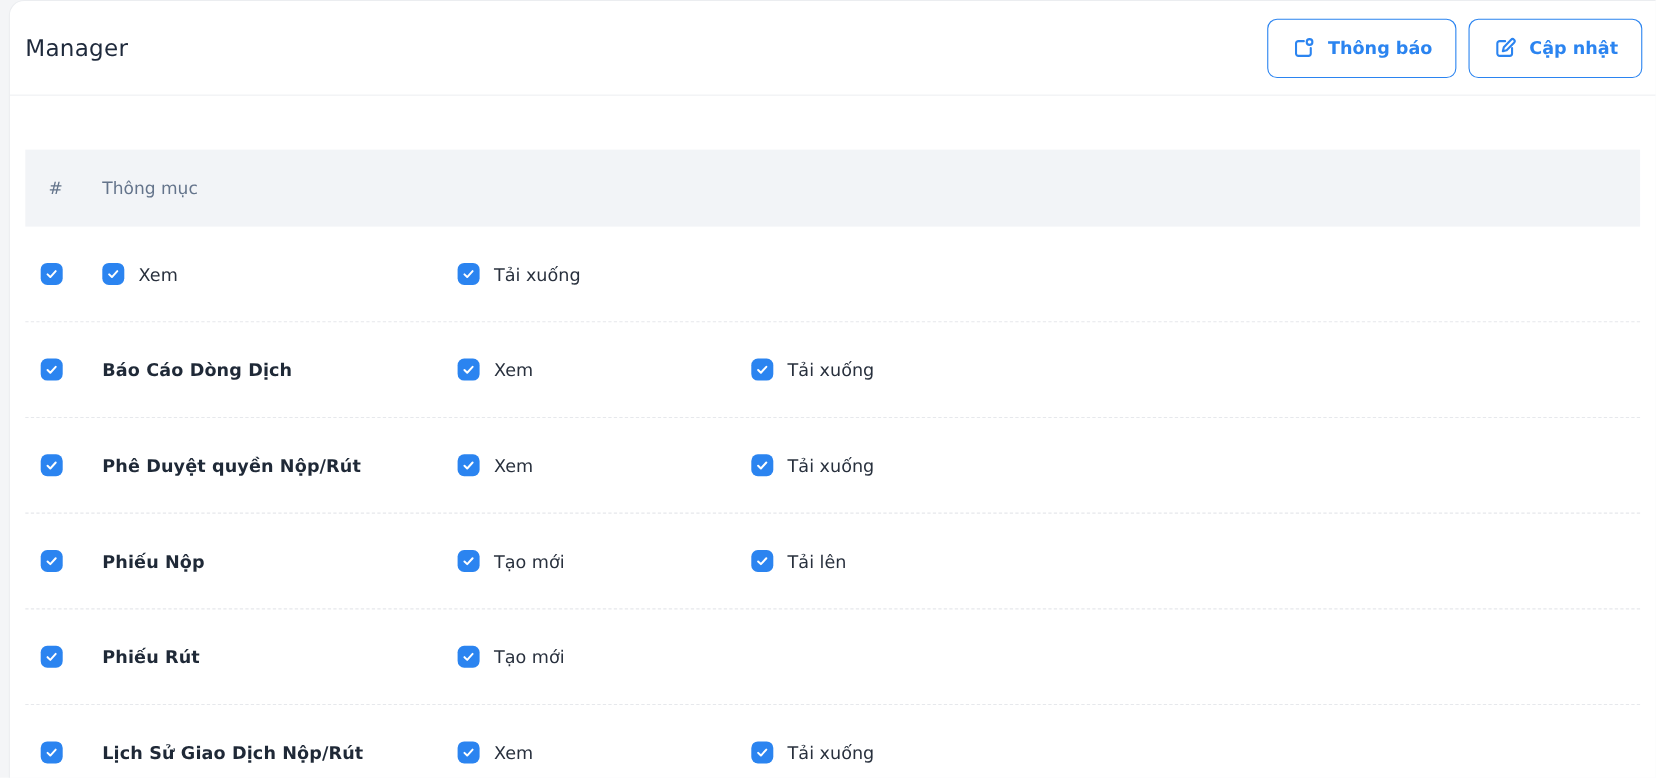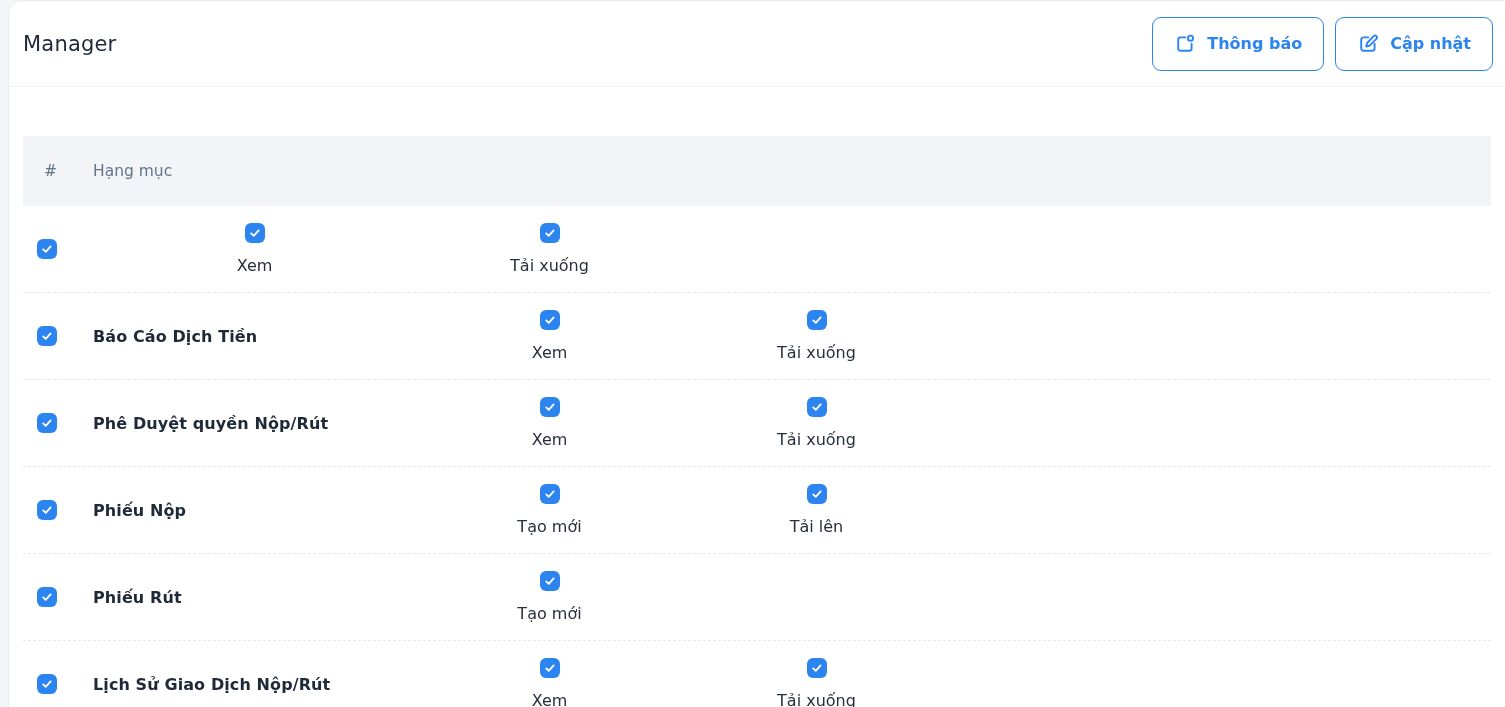--- a/index.html
+++ b/index.html
@@ -73,21 +73,21 @@
     background:var(--accent);
     display:inline-flex;align-items:center;justify-content:center;
     flex:0 0 auto;
     cursor:pointer;
   }
   .checkbox svg{display:block;}
   .row-label{
     font-size:16px;font-weight:700;color:#1f2937;letter-spacing:.1px;
   }
   .perm{
-    display:flex;align-items:center;gap:13px;flex-direction:column;
+    display:flex;align-items:center;gap:13px;
   }
   .perm-label{
     font-size:16px;color:var(--perm-text);
   }
 </style>
 </head>
 <body>
 
 <div class="card">
 
@@ -113,60 +113,60 @@
           </svg>
         </span>
         <span>Cập nhật</span>
       </button>
     </div>
   </div>
 
   <div class="table">
     <div class="grid-row table-head">
       <div class="th-num">#</div>
-      <div>Hạng mục</div>
-    </div>
-    <div>
-  <div class="grid-row row">
-    <div>
-      <span class="checkbox" role="checkbox" aria-checked="true">
-        <svg viewBox="0 0 20 20" width="14" height="14">
-          <polyline points="4.6,10.6 8.2,14.1 15.2,6.4" fill="none" stroke="#ffffff" stroke-width="2.6" stroke-linecap="round" stroke-linejoin="round"></polyline>
-        </svg>
-      </span>
-    </div>
-
-  <div class="perm">
-    <span class="checkbox" role="checkbox" aria-checked="true">
-      <svg viewBox="0 0 20 20" width="14" height="14">
-        <polyline points="4.6,10.6 8.2,14.1 15.2,6.4" fill="none" stroke="#ffffff" stroke-width="2.6" stroke-linecap="round" stroke-linejoin="round"></polyline>
-      </svg>
-    </span>
-    <span class="perm-label">Xem</span>
-  </div>
-
-  <div class="perm">
-    <span class="checkbox" role="checkbox" aria-checked="true">
-      <svg viewBox="0 0 20 20" width="14" height="14">
-        <polyline points="4.6,10.6 8.2,14.1 15.2,6.4" fill="none" stroke="#ffffff" stroke-width="2.6" stroke-linecap="round" stroke-linejoin="round"></polyline>
-      </svg>
-    </span>
-    <span class="perm-label">Tải xuống</span>
-  </div>
-</div>
-
-  <div class="grid-row row">
-    <div>
-      <span class="checkbox" role="checkbox" aria-checked="true">
-        <svg viewBox="0 0 20 20" width="14" height="14">
-          <polyline points="4.6,10.6 8.2,14.1 15.2,6.4" fill="none" stroke="#ffffff" stroke-width="2.6" stroke-linecap="round" stroke-linejoin="round"></polyline>
-        </svg>
-      </span>
-    </div>
-    <div class="row-label">Báo Cáo Dịch Tiền</div>
+      <div>Thông mục</div>
+    </div>
+    <div>
+  <div class="grid-row row">
+    <div>
+      <span class="checkbox" role="checkbox" aria-checked="true">
+        <svg viewBox="0 0 20 20" width="14" height="14">
+          <polyline points="4.6,10.6 8.2,14.1 15.2,6.4" fill="none" stroke="#ffffff" stroke-width="2.6" stroke-linecap="round" stroke-linejoin="round"></polyline>
+        </svg>
+      </span>
+    </div>
+
+  <div class="perm">
+    <span class="checkbox" role="checkbox" aria-checked="true">
+      <svg viewBox="0 0 20 20" width="14" height="14">
+        <polyline points="4.6,10.6 8.2,14.1 15.2,6.4" fill="none" stroke="#ffffff" stroke-width="2.6" stroke-linecap="round" stroke-linejoin="round"></polyline>
+      </svg>
+    </span>
+    <span class="perm-label">Xem</span>
+  </div>
+
+  <div class="perm">
+    <span class="checkbox" role="checkbox" aria-checked="true">
+      <svg viewBox="0 0 20 20" width="14" height="14">
+        <polyline points="4.6,10.6 8.2,14.1 15.2,6.4" fill="none" stroke="#ffffff" stroke-width="2.6" stroke-linecap="round" stroke-linejoin="round"></polyline>
+      </svg>
+    </span>
+    <span class="perm-label">Tải xuống</span>
+  </div>
+</div>
+
+  <div class="grid-row row">
+    <div>
+      <span class="checkbox" role="checkbox" aria-checked="true">
+        <svg viewBox="0 0 20 20" width="14" height="14">
+          <polyline points="4.6,10.6 8.2,14.1 15.2,6.4" fill="none" stroke="#ffffff" stroke-width="2.6" stroke-linecap="round" stroke-linejoin="round"></polyline>
+        </svg>
+      </span>
+    </div>
+    <div class="row-label">Báo Cáo Dòng Dịch</div>
 
   <div class="perm">
     <span class="checkbox" role="checkbox" aria-checked="true">
       <svg viewBox="0 0 20 20" width="14" height="14">
         <polyline points="4.6,10.6 8.2,14.1 15.2,6.4" fill="none" stroke="#ffffff" stroke-width="2.6" stroke-linecap="round" stroke-linejoin="round"></polyline>
       </svg>
     </span>
     <span class="perm-label">Xem</span>
   </div>
 

